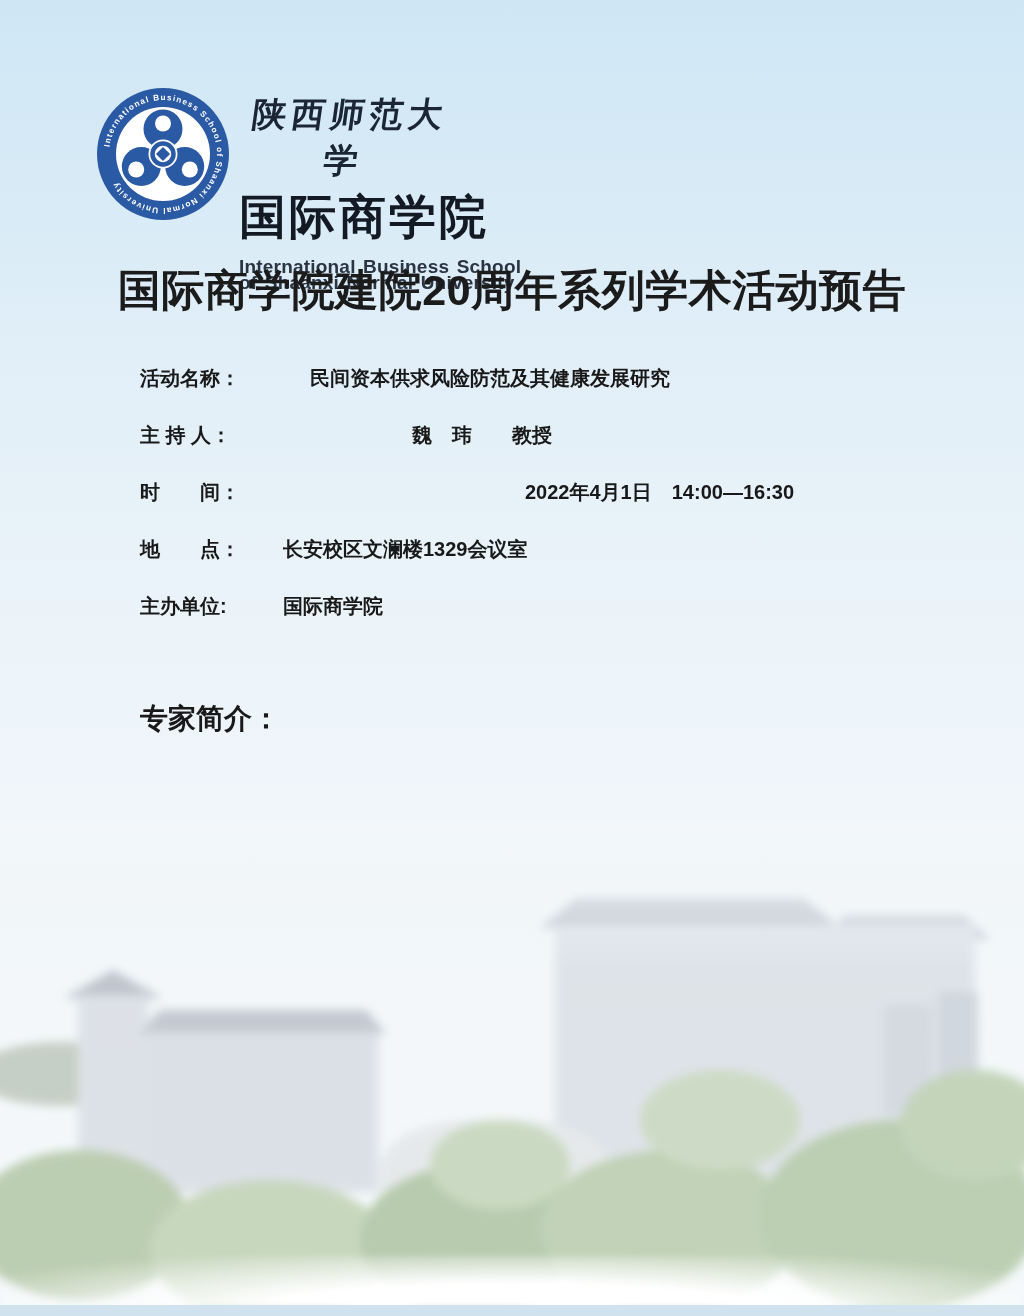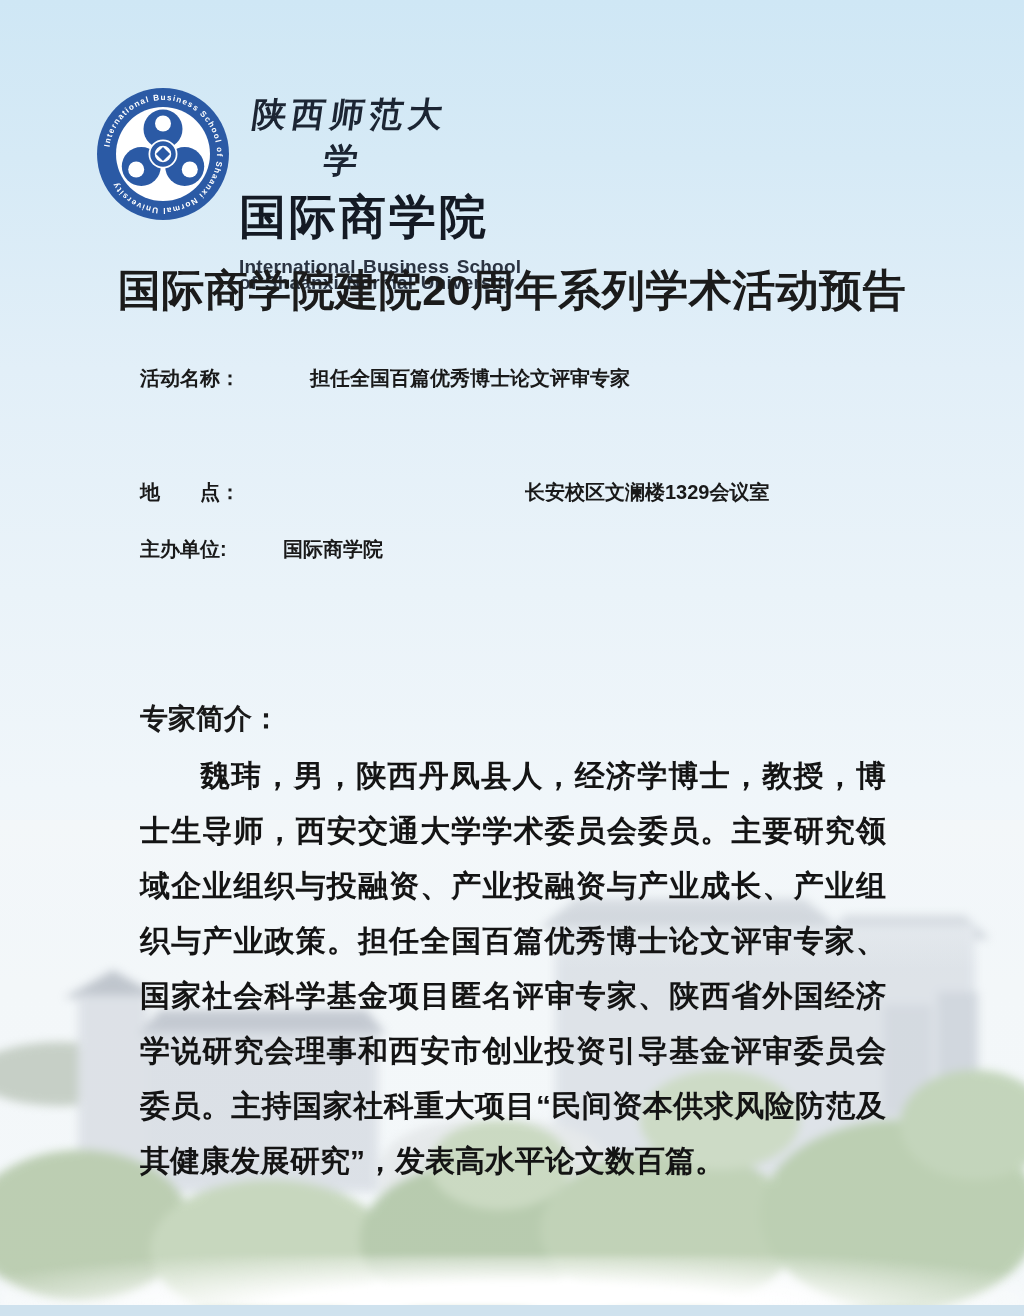--- a/index.html
+++ b/index.html
@@ -167,30 +167,35 @@
         <div>of  Shaanxi  Normal  University</div>
       </div>
     </div>
   </header>
 
   <h1 class="title">国际商学院建院20周年系列学术活动预告</h1>
 
   <section class="details">
     <div class="row">
       <span class="label">活动名称：</span>
-      <span class="value">担任全国百篇优秀博士论文评审专家</span>
-    </div>
-    <div class="row">
+      <span class="value">民间资本供求风险防范及其健康发展研究</span>
+    </div>
+    <div class="row">
+      <span class="label">主 持 人：</span>
+      <span class="value">魏　玮　　教授</span>
+    </div>
+    <div class="row">
+      <span class="label">时　　间：</span>
+      <span class="value">2022年4月1日　14:00—16:30</span>
     </div>
     <div class="row">
       <span class="label">地　　点：</span>
       <span class="value">长安校区文澜楼1329会议室</span>
     </div>
     <div class="row">
       <span class="label">主办单位:</span>
       <span class="value">国际商学院</span>
     </div>
   </section>
 
   <div class="expert-heading">专家简介：</div>
-  <p class="bio">魏玮，男，陕西丹凤县人，经济学博士，教授，博士生导师，西安交通大学学术委员会委员。主要研究领域企业组织与投融资、产业投融资与产业成长、产业组织与产业政策。担任全国百篇优秀博士论文评审专家、国家社会科学基金项目匿名评审专家、陕西省外国经济学说研究会理事和西安市创业投资引导基金评审委员会委员。主持国家社科重大项目“民间资本供求风险防范及其健康发展研究”，发表高水平论文数百篇。</p>
 
 </div>
 
 </body></html>

